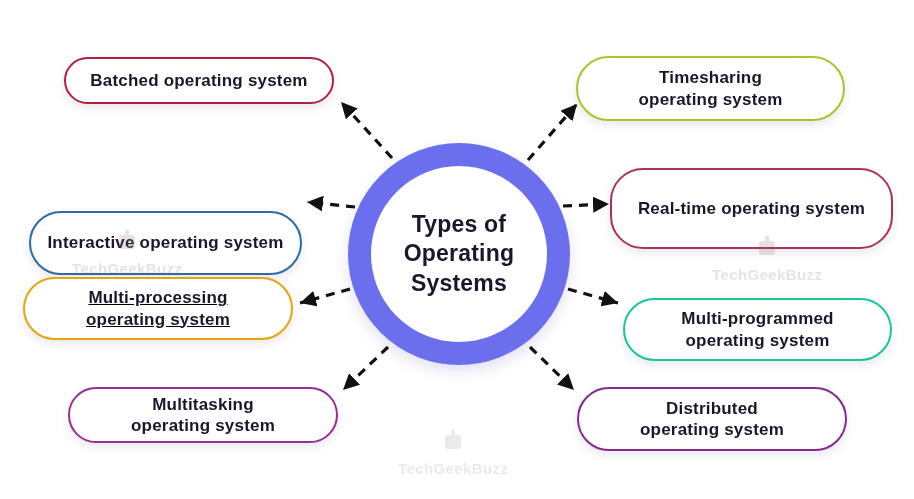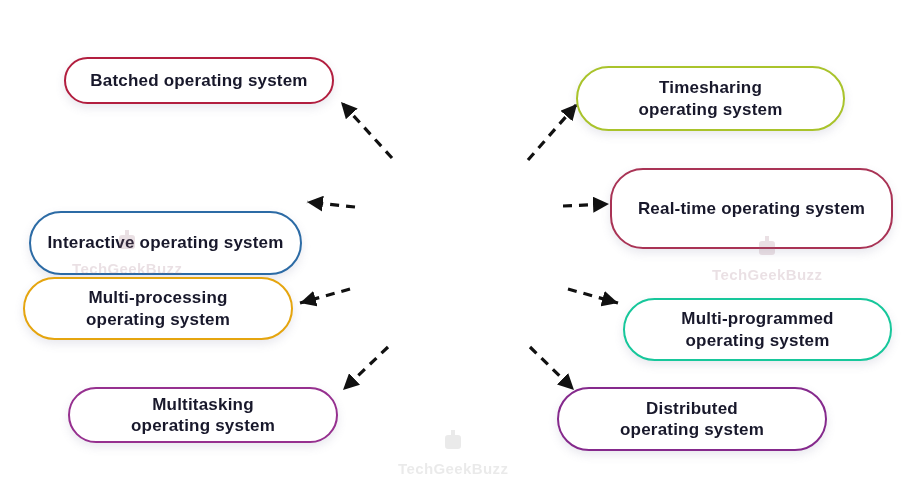--- a/index.html
+++ b/index.html
@@ -71,21 +71,21 @@
     white-space: pre-line;
     letter-spacing: 0.2px;
   }
   .pos-0 { left: 64px;  top: 57px;  width: 270px; height: 47px; }  
   .pos-1 { left: 29px;  top: 167px; width: 273px; height: 64px; margin-top: 44px; }  
   .pos-2 { left: 23px;  top: 277px; width: 270px; height: 63px; }  
   .pos-3 { left: 68px;  top: 387px; width: 270px; height: 56px; }  
   .pos-4 { left: 576px; top: 56px;  width: 269px; height: 65px; }  
   .pos-5 { left: 610px; top: 168px; width: 283px; height: 81px; }  
   .pos-6 { left: 623px; top: 275px; width: 269px; height: 63px; margin-top: 23px; }  
-  .pos-7 { left: 557px; top: 387px; width: 270px; height: 64px; }  
+  .pos-7 { left: 577px; top: 387px; width: 270px; height: 64px; }  
   
   .watermark {
     position: absolute;
     display: flex;
     align-items: center;
     gap: 8px;
     opacity: 0.20;
     pointer-events: none;
     flex-direction: column;
   }
@@ -115,41 +115,44 @@
     <line x1="392" y1="158" x2="341" y2="102" marker-end="url(#ah)"></line>
     <line x1="355" y1="207" x2="307" y2="202" marker-end="url(#ah)"></line>
     <line x1="350" y1="289" x2="300" y2="303" marker-end="url(#ah)"></line>
     <line x1="388" y1="347" x2="343" y2="390" marker-end="url(#ah)"></line>
     <line x1="528" y1="160" x2="577" y2="104" marker-end="url(#ah)"></line>
     <line x1="563" y1="206" x2="609" y2="204" marker-end="url(#ah)"></line>
     <line x1="568" y1="289" x2="618" y2="303" marker-end="url(#ah)"></line>
     <line x1="530" y1="347" x2="574" y2="390" marker-end="url(#ah)"></line>
   </svg>
 
+  <div class="center-circle">
+    <div class="center-title">Types of Operating Systems</div>
+  </div>
 
   <div id="pills">
     <div class="pill pos-0" style="border-color: rgb(178, 30, 63);">
       <span class="pill-label">Batched operating system</span>
     </div>
 
     <div class="pill pos-1" style="border-color: rgb(44, 107, 165);">
       <span class="pill-label">Interactive operating system</span>
     </div>
 
-    <div class="pill pos-2" style="border-color: rgb(229, 165, 15);">
+    <div class="pill pos-2" style="border-color: rgb(229, 165, 15); text-decoration: underline;">
       <span class="pill-label">Multi-processing
 operating system</span>
     </div>
 
     <div class="pill pos-3" style="border-color: rgb(150, 48, 143);">
       <span class="pill-label">Multitasking
 operating system</span>
     </div>
 
-    <div class="pill pos-4" style="border-color: rgb(169, 195, 43); margin-top: 10px;">
+    <div class="pill pos-4" style="border-color: rgb(169, 195, 43);">
       <span class="pill-label">Timesharing
 operating system</span>
     </div>
 
     <div class="pill pos-5" style="border-color: rgb(169, 51, 85);">
       <span class="pill-label">Real-time operating system</span>
     </div>
 
     <div class="pill pos-6" style="border-color: rgb(23, 199, 155);">
       <span class="pill-label">Multi-programmed

